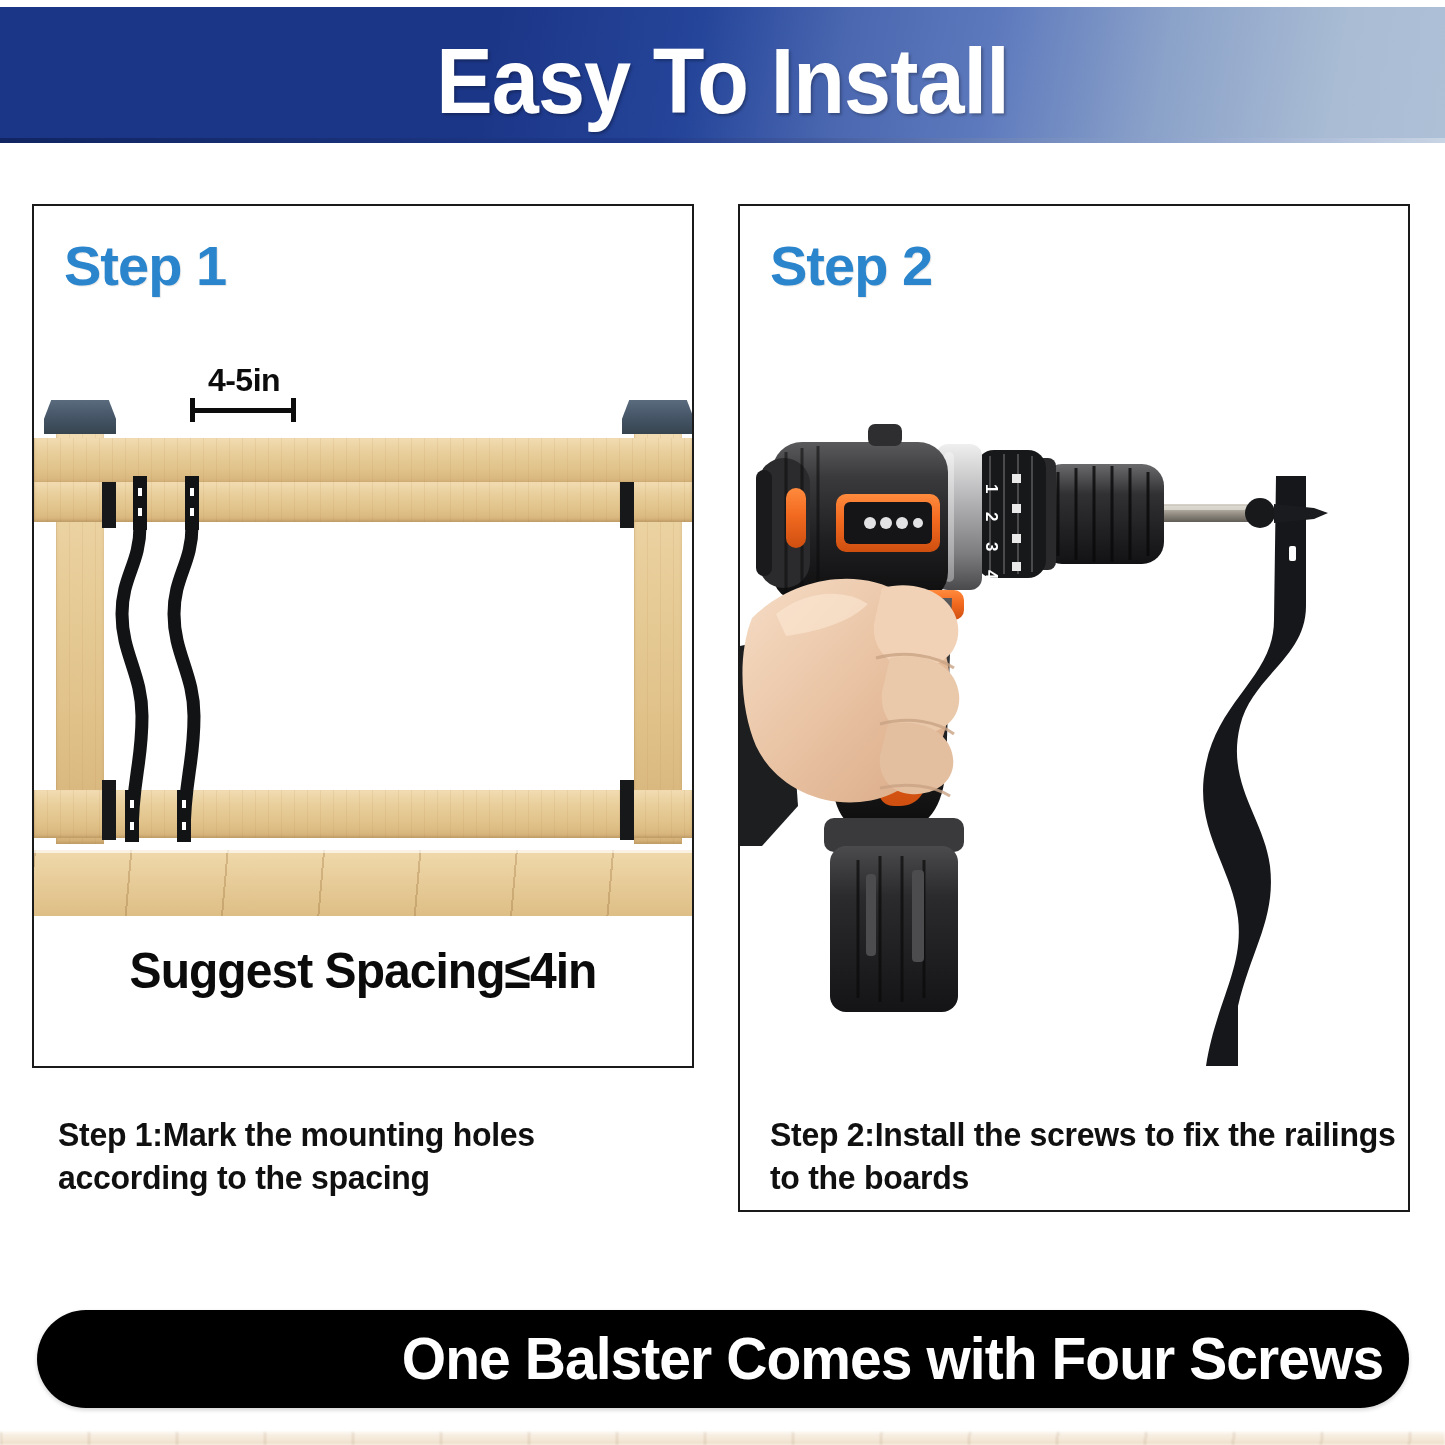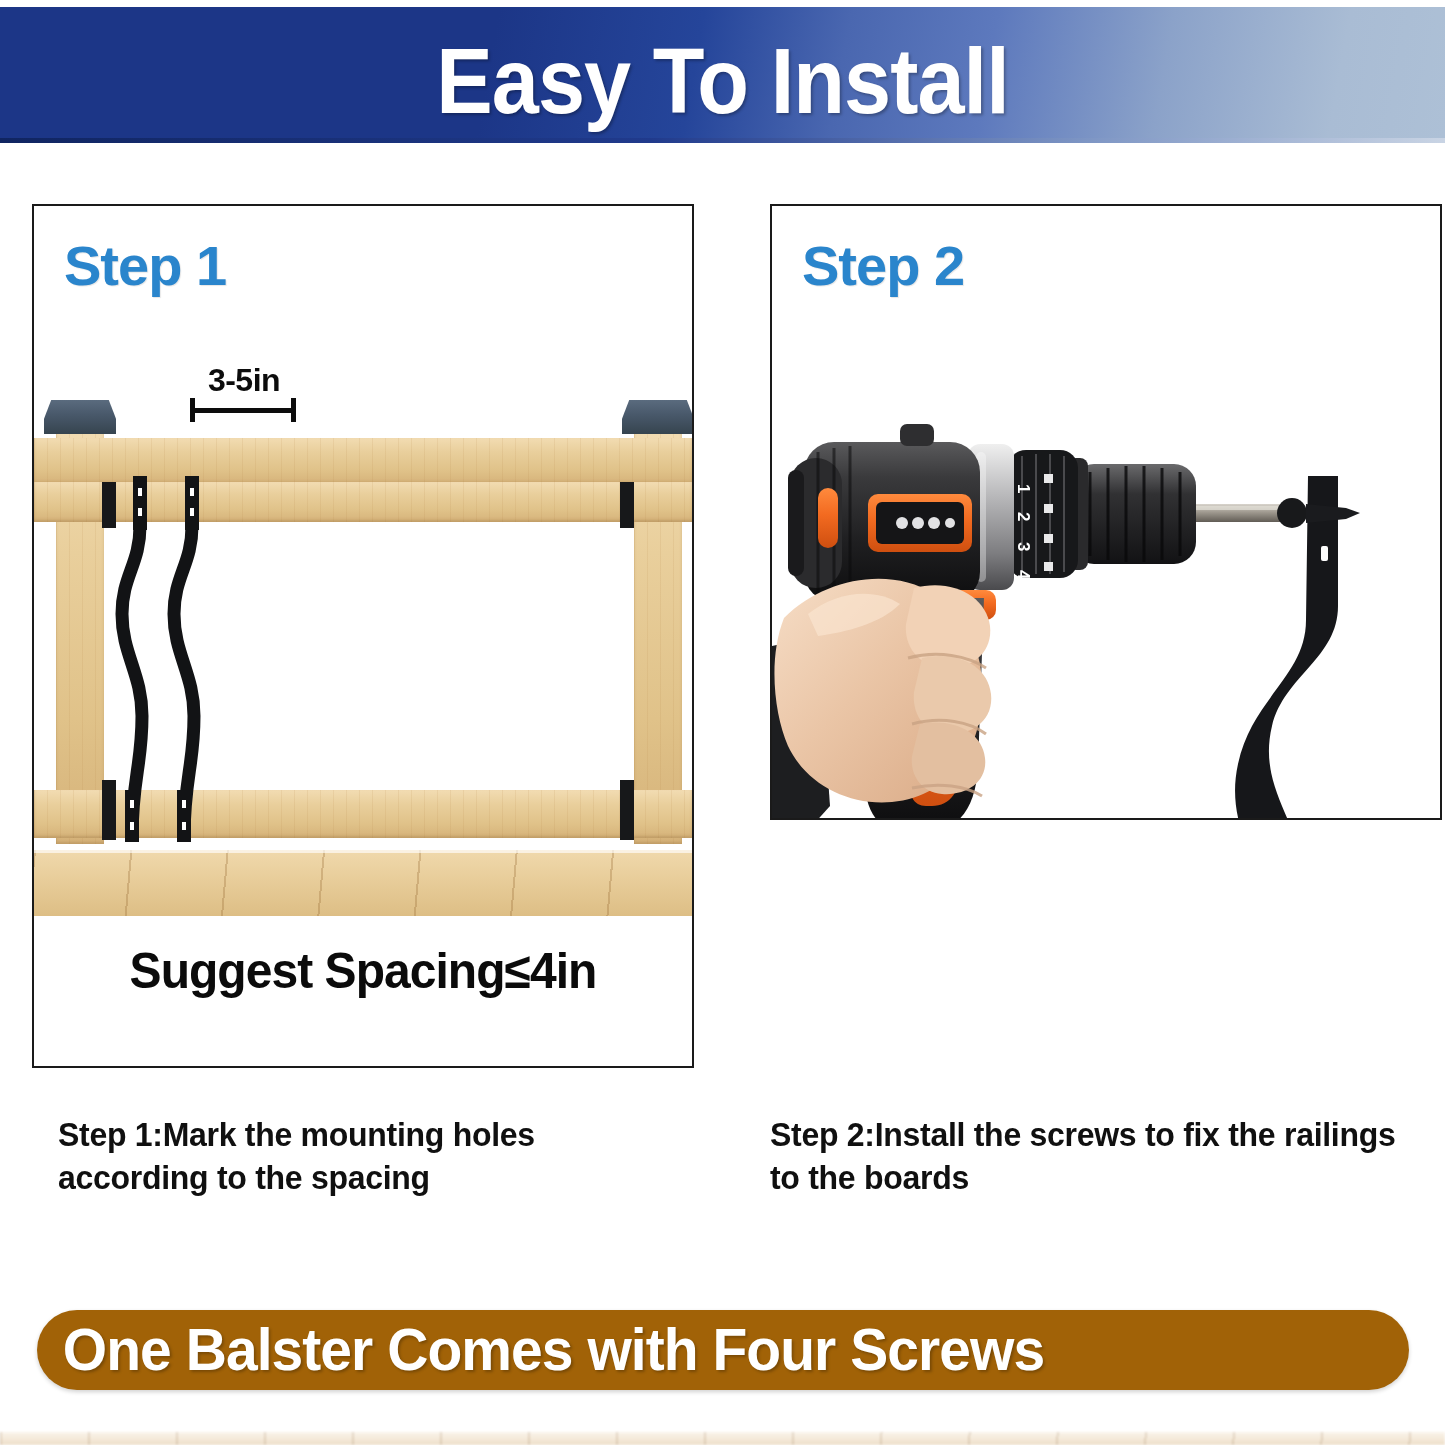--- a/index.html
+++ b/index.html
@@ -38,21 +38,21 @@
 
   
   .panel{
     position:absolute;
     background:#ffffff;
     border:2px solid #1a1a1a;
     box-sizing:border-box;
     overflow:hidden;
   }
   #panel-step1{left:32px;top:204px;width:662px;height:864px;padding-left:18px;}
-  #panel-step2{left:738px;top:204px;width:672px;height:616px;margin-left:32px;}
+  #panel-step2{left:738px;top:204px;width:672px;height:1008px;}
 
   .step-label{
     position:absolute;left:30px;top:32px;
     color:#2a85cc;
     font-size:56px;font-weight:bold;
     letter-spacing:-1px;
     line-height:1;
     text-shadow:1px 1px 1px rgba(0,0,0,.10);
   }
 
@@ -131,25 +131,25 @@
     position:absolute;
     font-size:33px;font-weight:bold;color:#101010;
     line-height:1.30;letter-spacing:-.3px;
     transform:scaleX(.97);transform-origin:left top;
   }
   #caption-1{left:58px;top:1114px;width:640px;}
   #caption-2{left:770px;top:1114px;width:650px;}
 
   
   .footer-pill{
-    position:absolute;left:37px;top:1310px;width:1372px;height:80px;
-    background:#a16207;
+    position:absolute;left:37px;top:1310px;width:1372px;height:98px;
+    background:#000000;
     border-radius:52px;
     box-shadow:0 2px 4px rgba(0,0,0,.18);
-    display:flex;align-items:center;justify-content:flex-start;
+    display:flex;align-items:center;justify-content:flex-end;
   }
   .footer-text{
     color:#ffffff;font-size:60px;font-weight:bold;
     letter-spacing:-1px;line-height:1;
     transform:scaleX(.95);
     text-shadow:2px 2px 3px rgba(0,0,0,.25);
     white-space:nowrap;
   }
   .bottom-strip{
     position:absolute;left:0;top:1432px;width:1445px;height:13px;
@@ -209,21 +209,21 @@
         <rect x="156" y="102" width="4" height="8"></rect>
         <rect x="156" y="122" width="4" height="8"></rect>
         <rect x="96" y="414" width="4" height="8"></rect>
         <rect x="96" y="436" width="4" height="8"></rect>
         <rect x="148" y="414" width="4" height="8"></rect>
         <rect x="148" y="436" width="4" height="8"></rect>
       </g>
     </svg>
 
     <div class="dim-wrap">
-      <div class="dim-text">3-5in</div>
+      <div class="dim-text">4-5in</div>
       <div class="dim-line"></div>
       <div class="dim-tick-l"></div>
       <div class="dim-tick-r"></div>
     </div>
   </div>
 
   <div class="spacing-note">Suggest Spacing≤4in</div>
 </div>
 
 <div class="panel" id="panel-step2">

